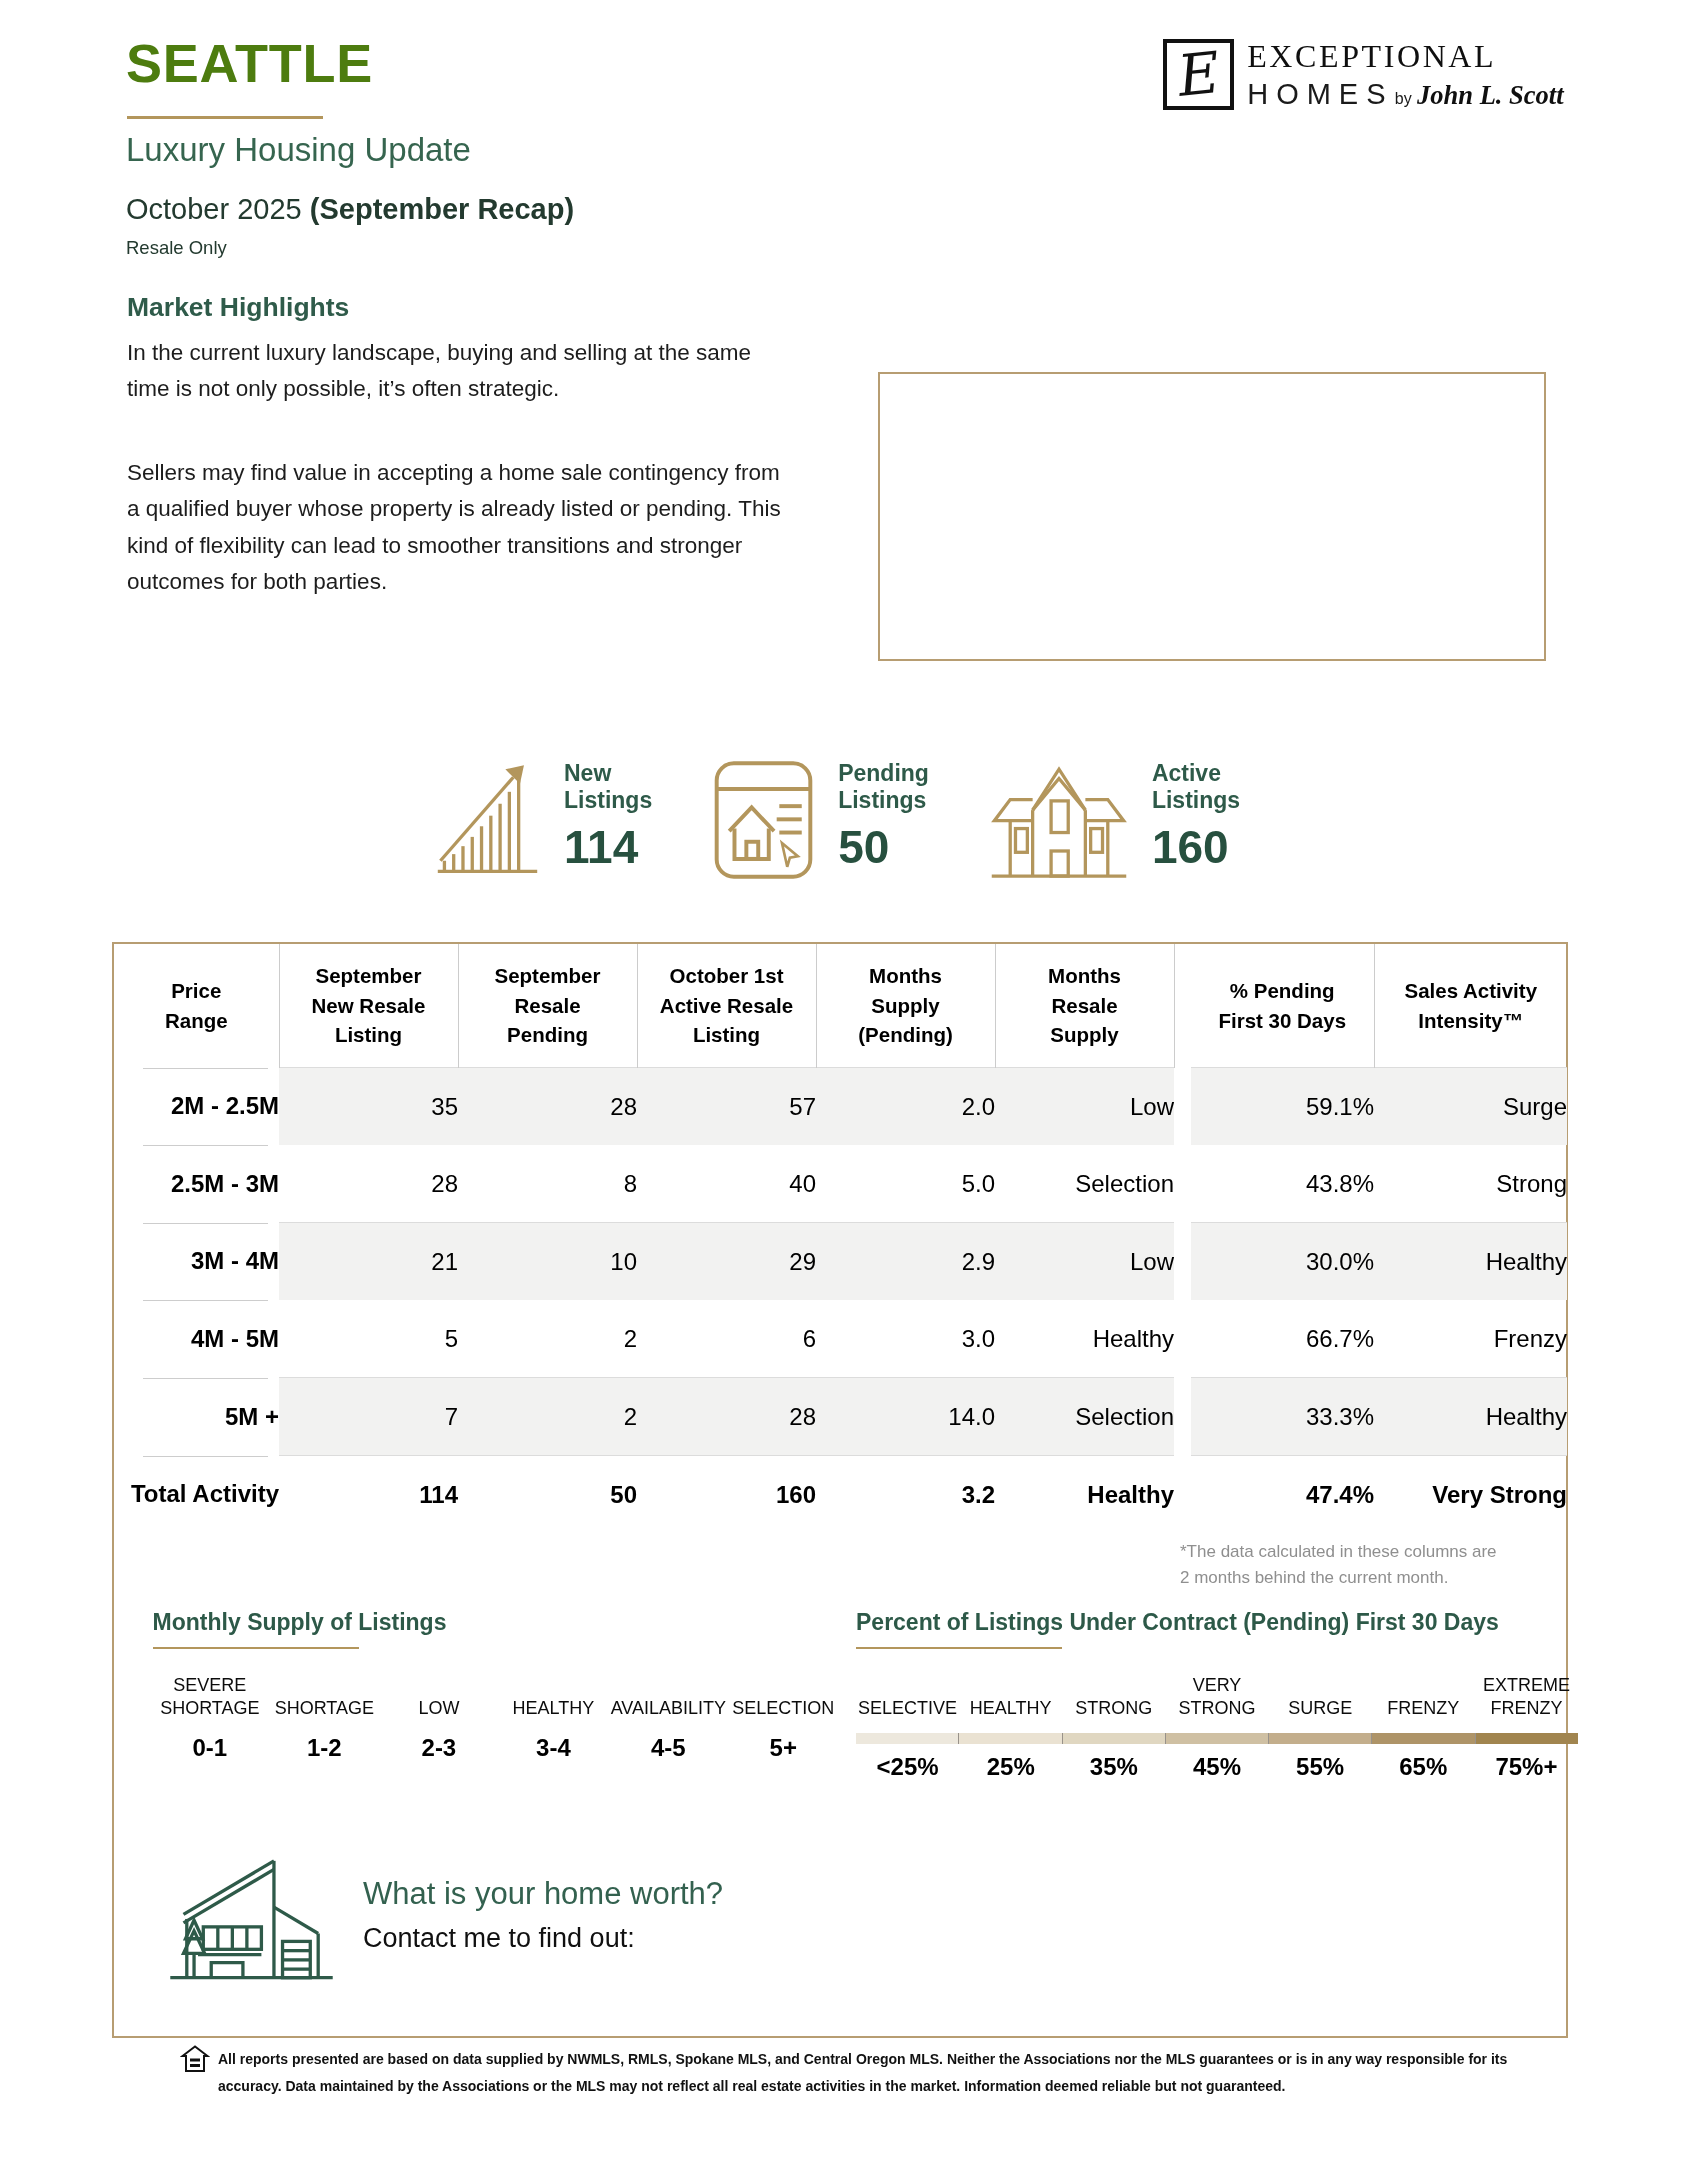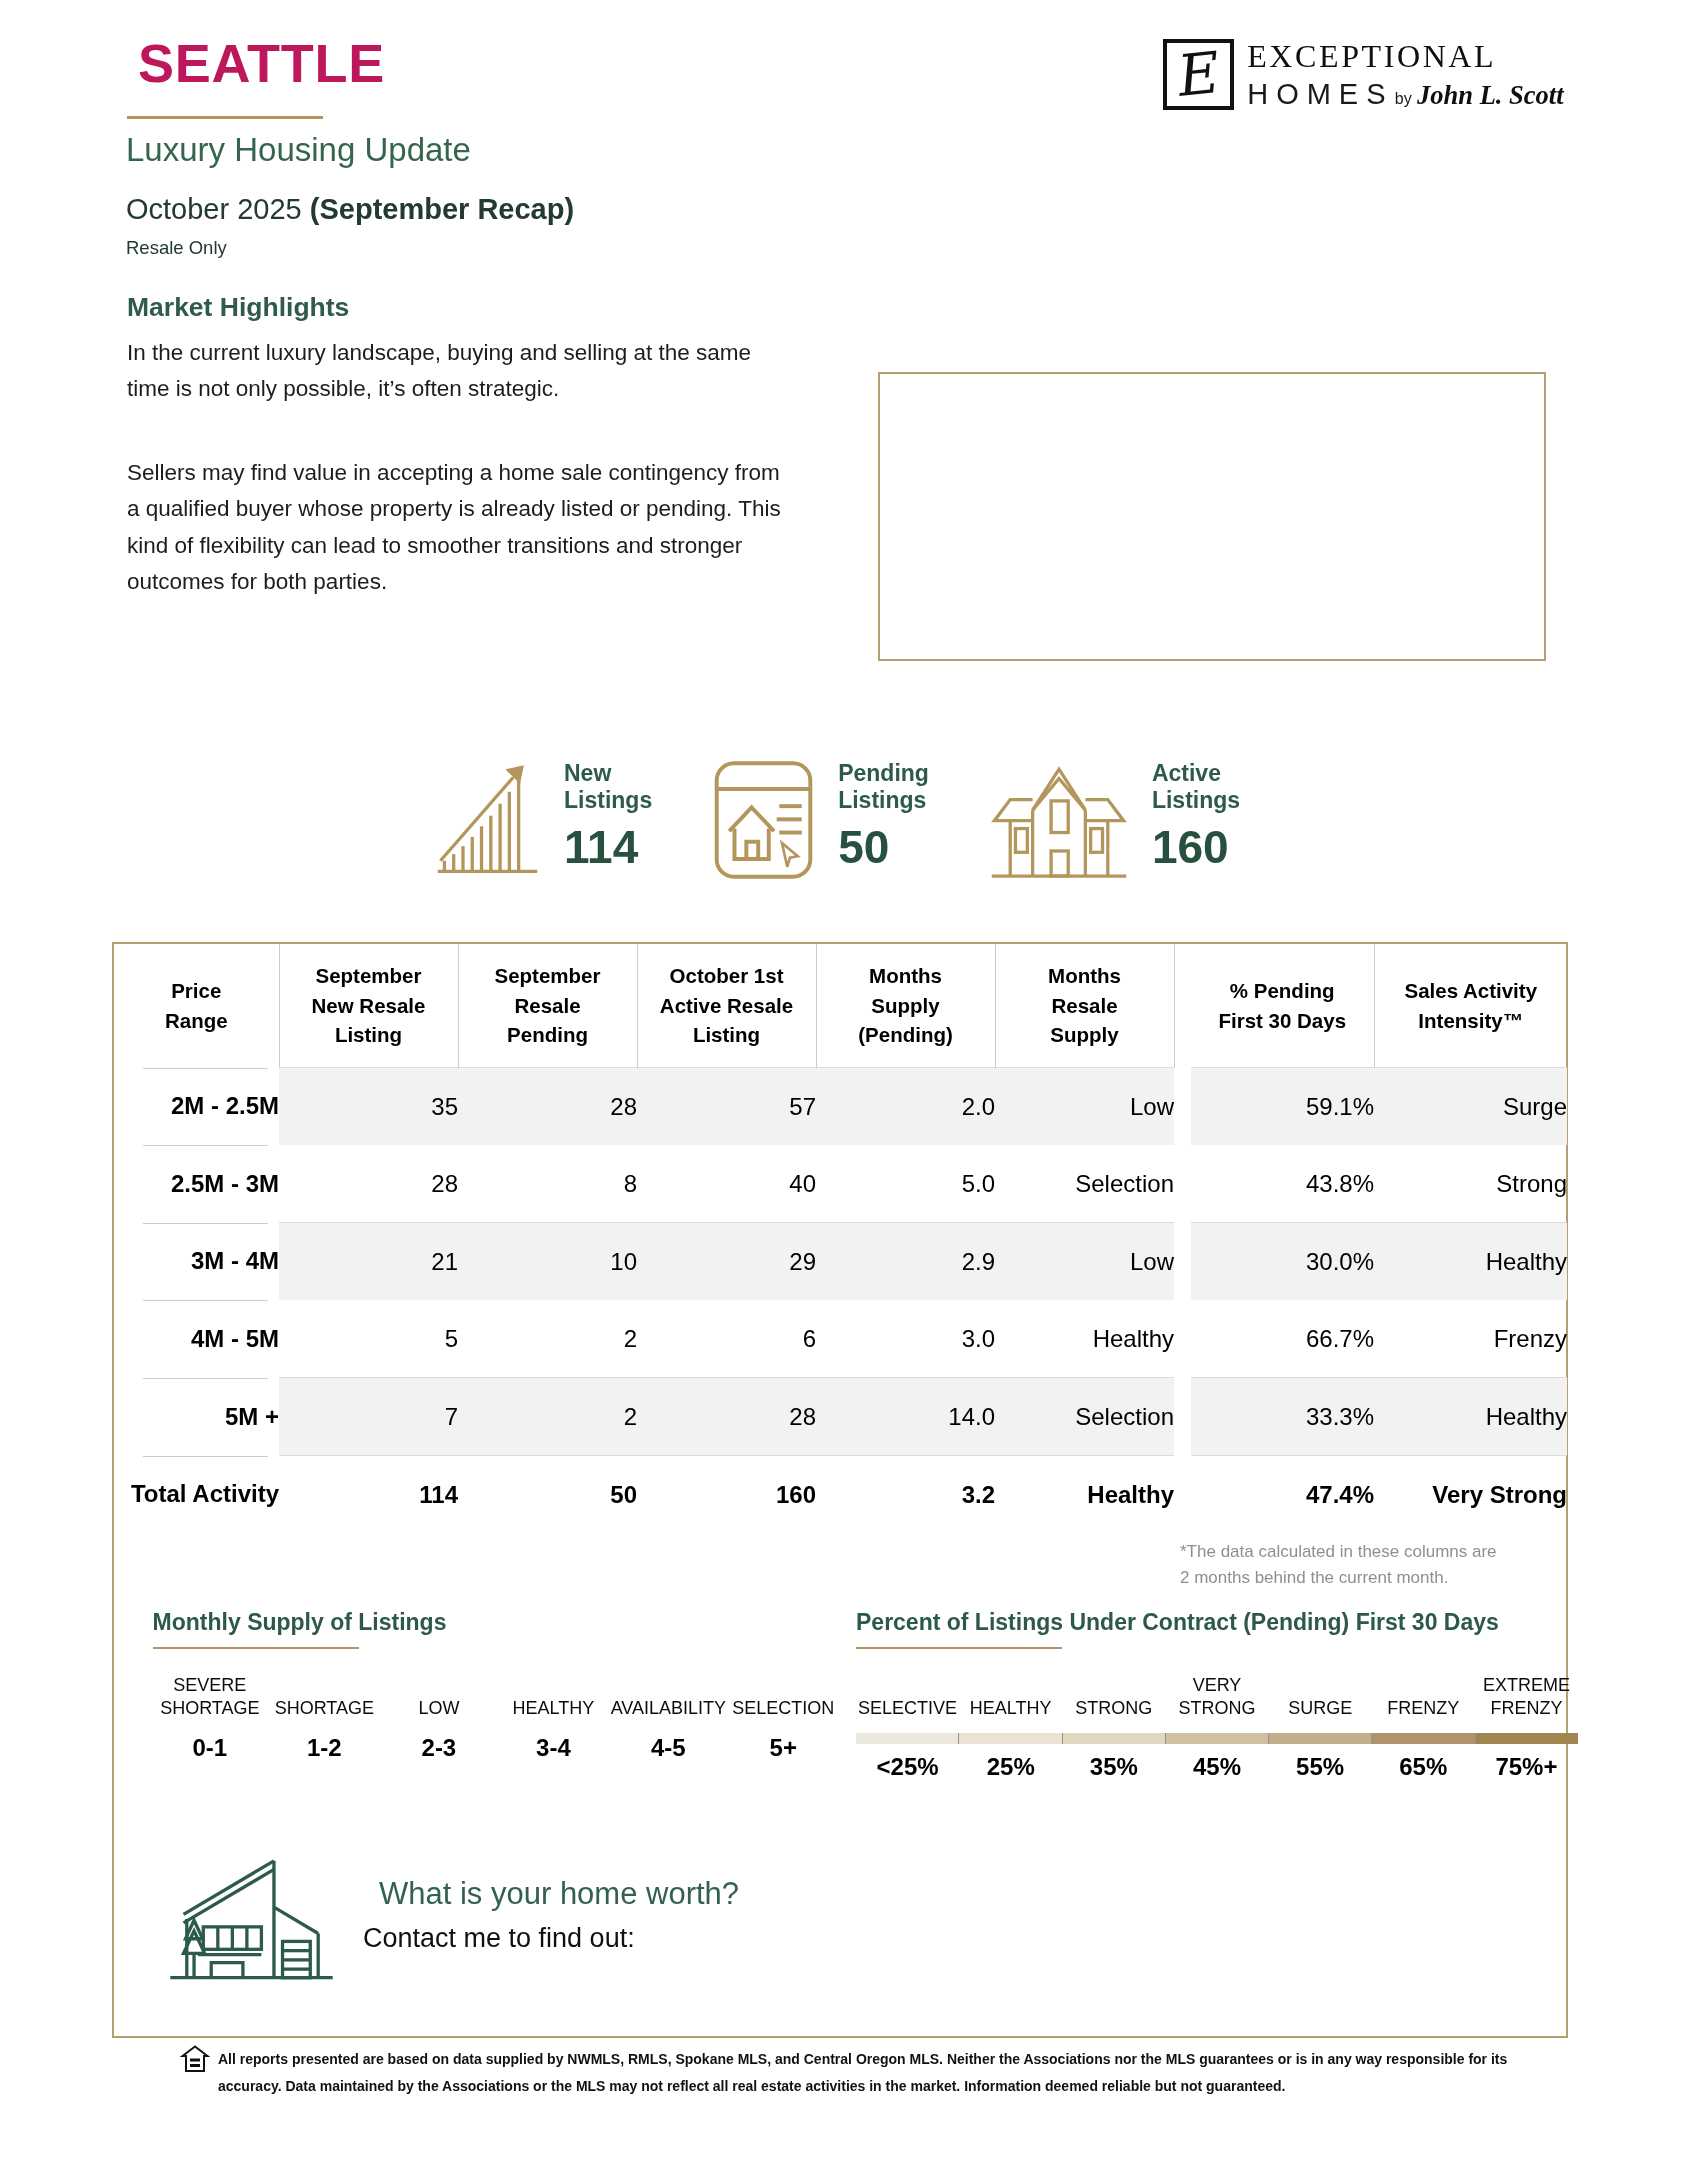--- a/index.html
+++ b/index.html
@@ -2,21 +2,21 @@
 <html style="font-size:10.6px"><head>
 <meta charset="utf-8">
 <style>
   html,body{margin:0;padding:0;background:#ffffff;}
   .page{position:relative;width:1687px;height:2183px;background:#ffffff;overflow:hidden;
         font-family:"Liberation Sans", sans-serif;color:#1c1c1c;}
   .pre{white-space:pre-line;}
 
   
   .city-title{position:absolute;left:126px;top:32px;font-size:54px;font-weight:700;
-              letter-spacing:0.7px;color:#be185d;margin-left:12px;}
+              letter-spacing:0.7px;color:#4d7c0f;}
   .gold-rule{position:absolute;left:127px;top:116px;width:196px;height:2.6px;background:#b3965c;}
   .subtitle{position:absolute;left:126px;top:131px;font-size:33px;color:#36654f;}
   .date-line{position:absolute;left:126px;top:193px;font-size:29px;color:#233a2f;}
   .date-line .bold{font-weight:700;}
   .resale-note{position:absolute;left:126px;top:237px;font-size:18.5px;color:#233a2f;}
 
   .logo{position:absolute;left:1163px;top:38px;display:flex;align-items:center;gap:13.2px;}
   .logo-box{width:71px;height:71px;border:4.6px solid #111;display:flex;align-items:center;
             justify-content:center;box-sizing:border-box;}
   .logo-e{font-family:"DejaVu Serif", serif;font-style:italic;font-size:57px;color:#111;
@@ -74,21 +74,21 @@
   .legend-supply .legend-item{flex:1;}
   .legend-pending .legend-item{flex:1;}
   .pending-bar{display:flex;margin-top:12px;height:11.2px;width:100%;}
   .pending-bar .seg{flex:1;}
   .pending-bar .seg + .seg{border-left:1.3px solid #98928a;}
   .pending-values{display:flex;margin-top:9.3px;}
   .pending-values div{flex:1;text-align:center;font-size:24px;font-weight:700;color:#000;}
 
   
   .cta-icon{position:absolute;left:165px;top:1846px;}
-  .cta-heading{position:absolute;left:379px;top:1876px;font-size:31px;color:#33614f;}
+  .cta-heading{position:absolute;left:363px;top:1876px;font-size:31px;color:#33614f;}
   .cta-sub{position:absolute;left:363px;top:1923px;font-size:27px;color:#101010;}
 
   
   .footer-icon{position:absolute;left:180px;top:2043px;}
   .footer-text{position:absolute;left:218px;top:2046px;width:1350px;font-size:14px;
                font-weight:700;color:#111;line-height:1.95;}
 </style>
 </head>
 <body>
 

